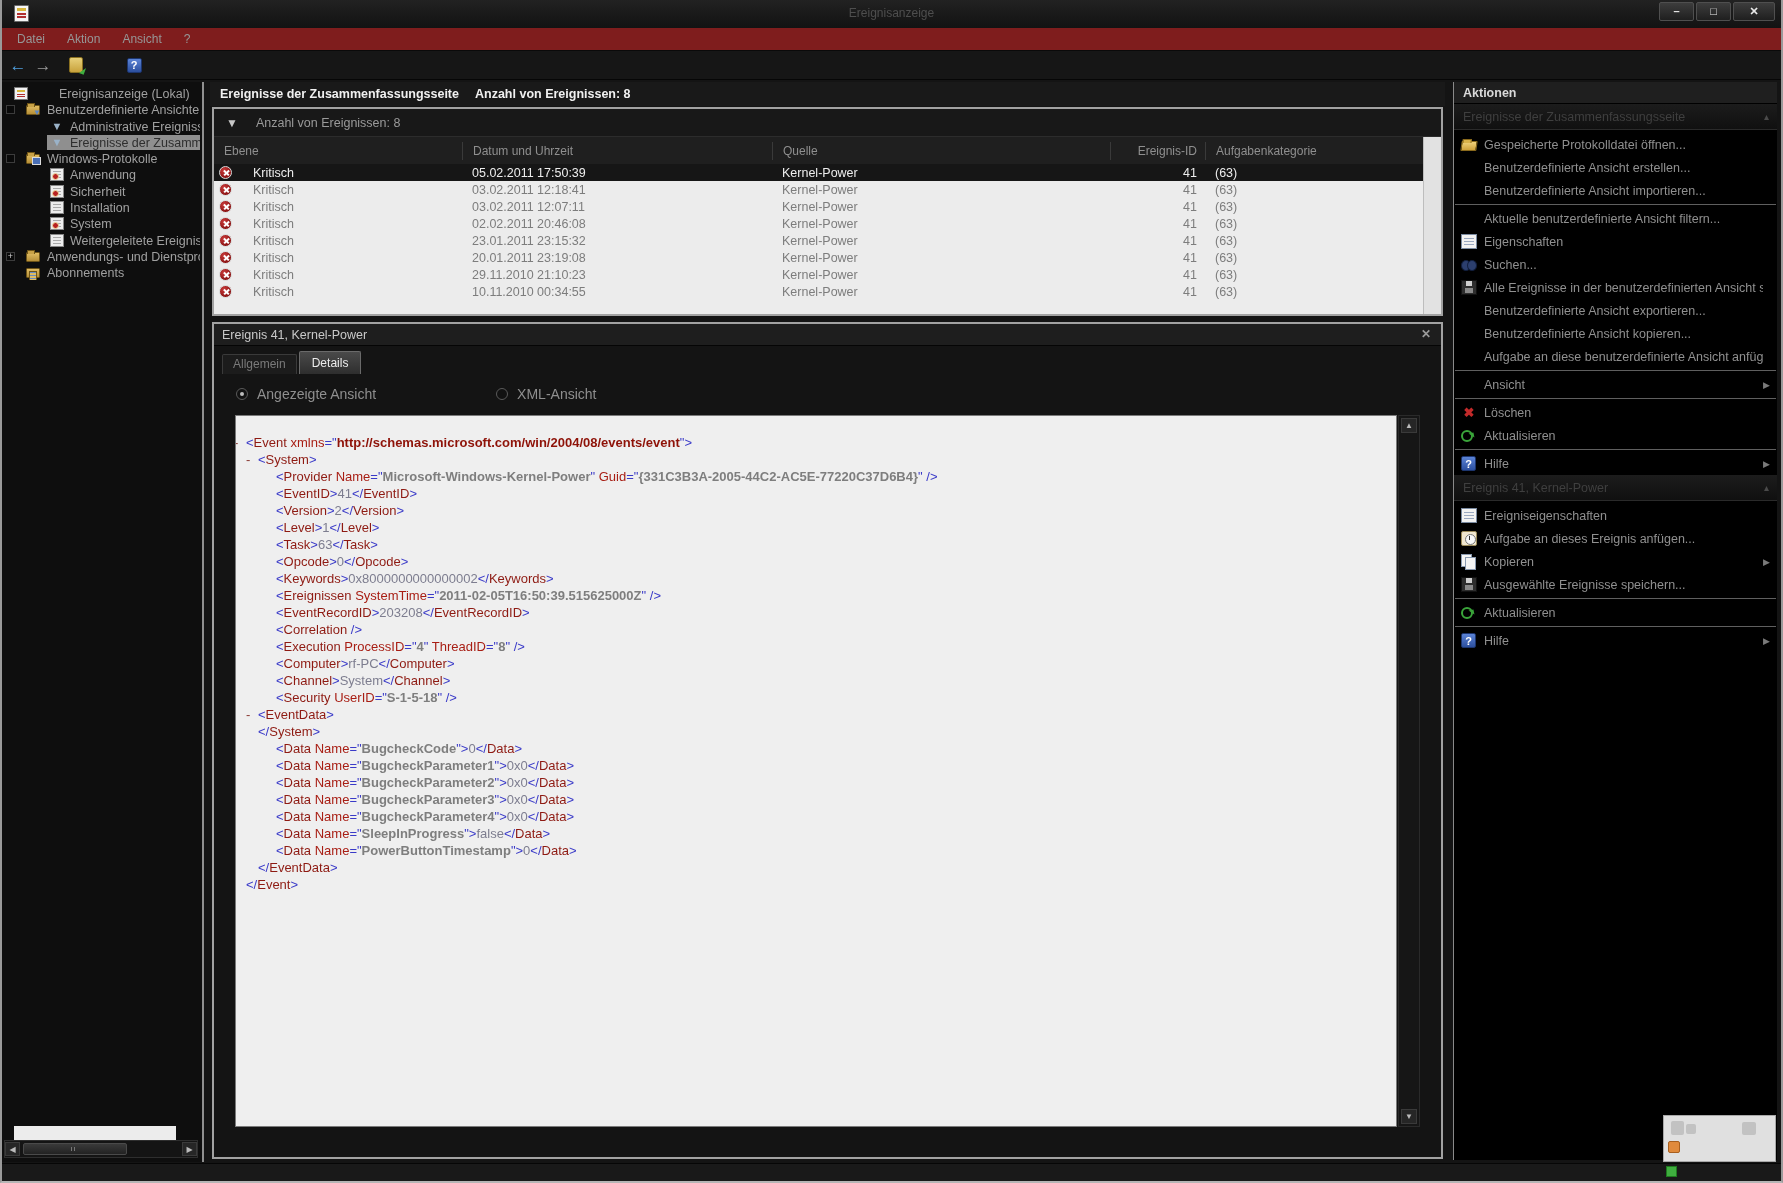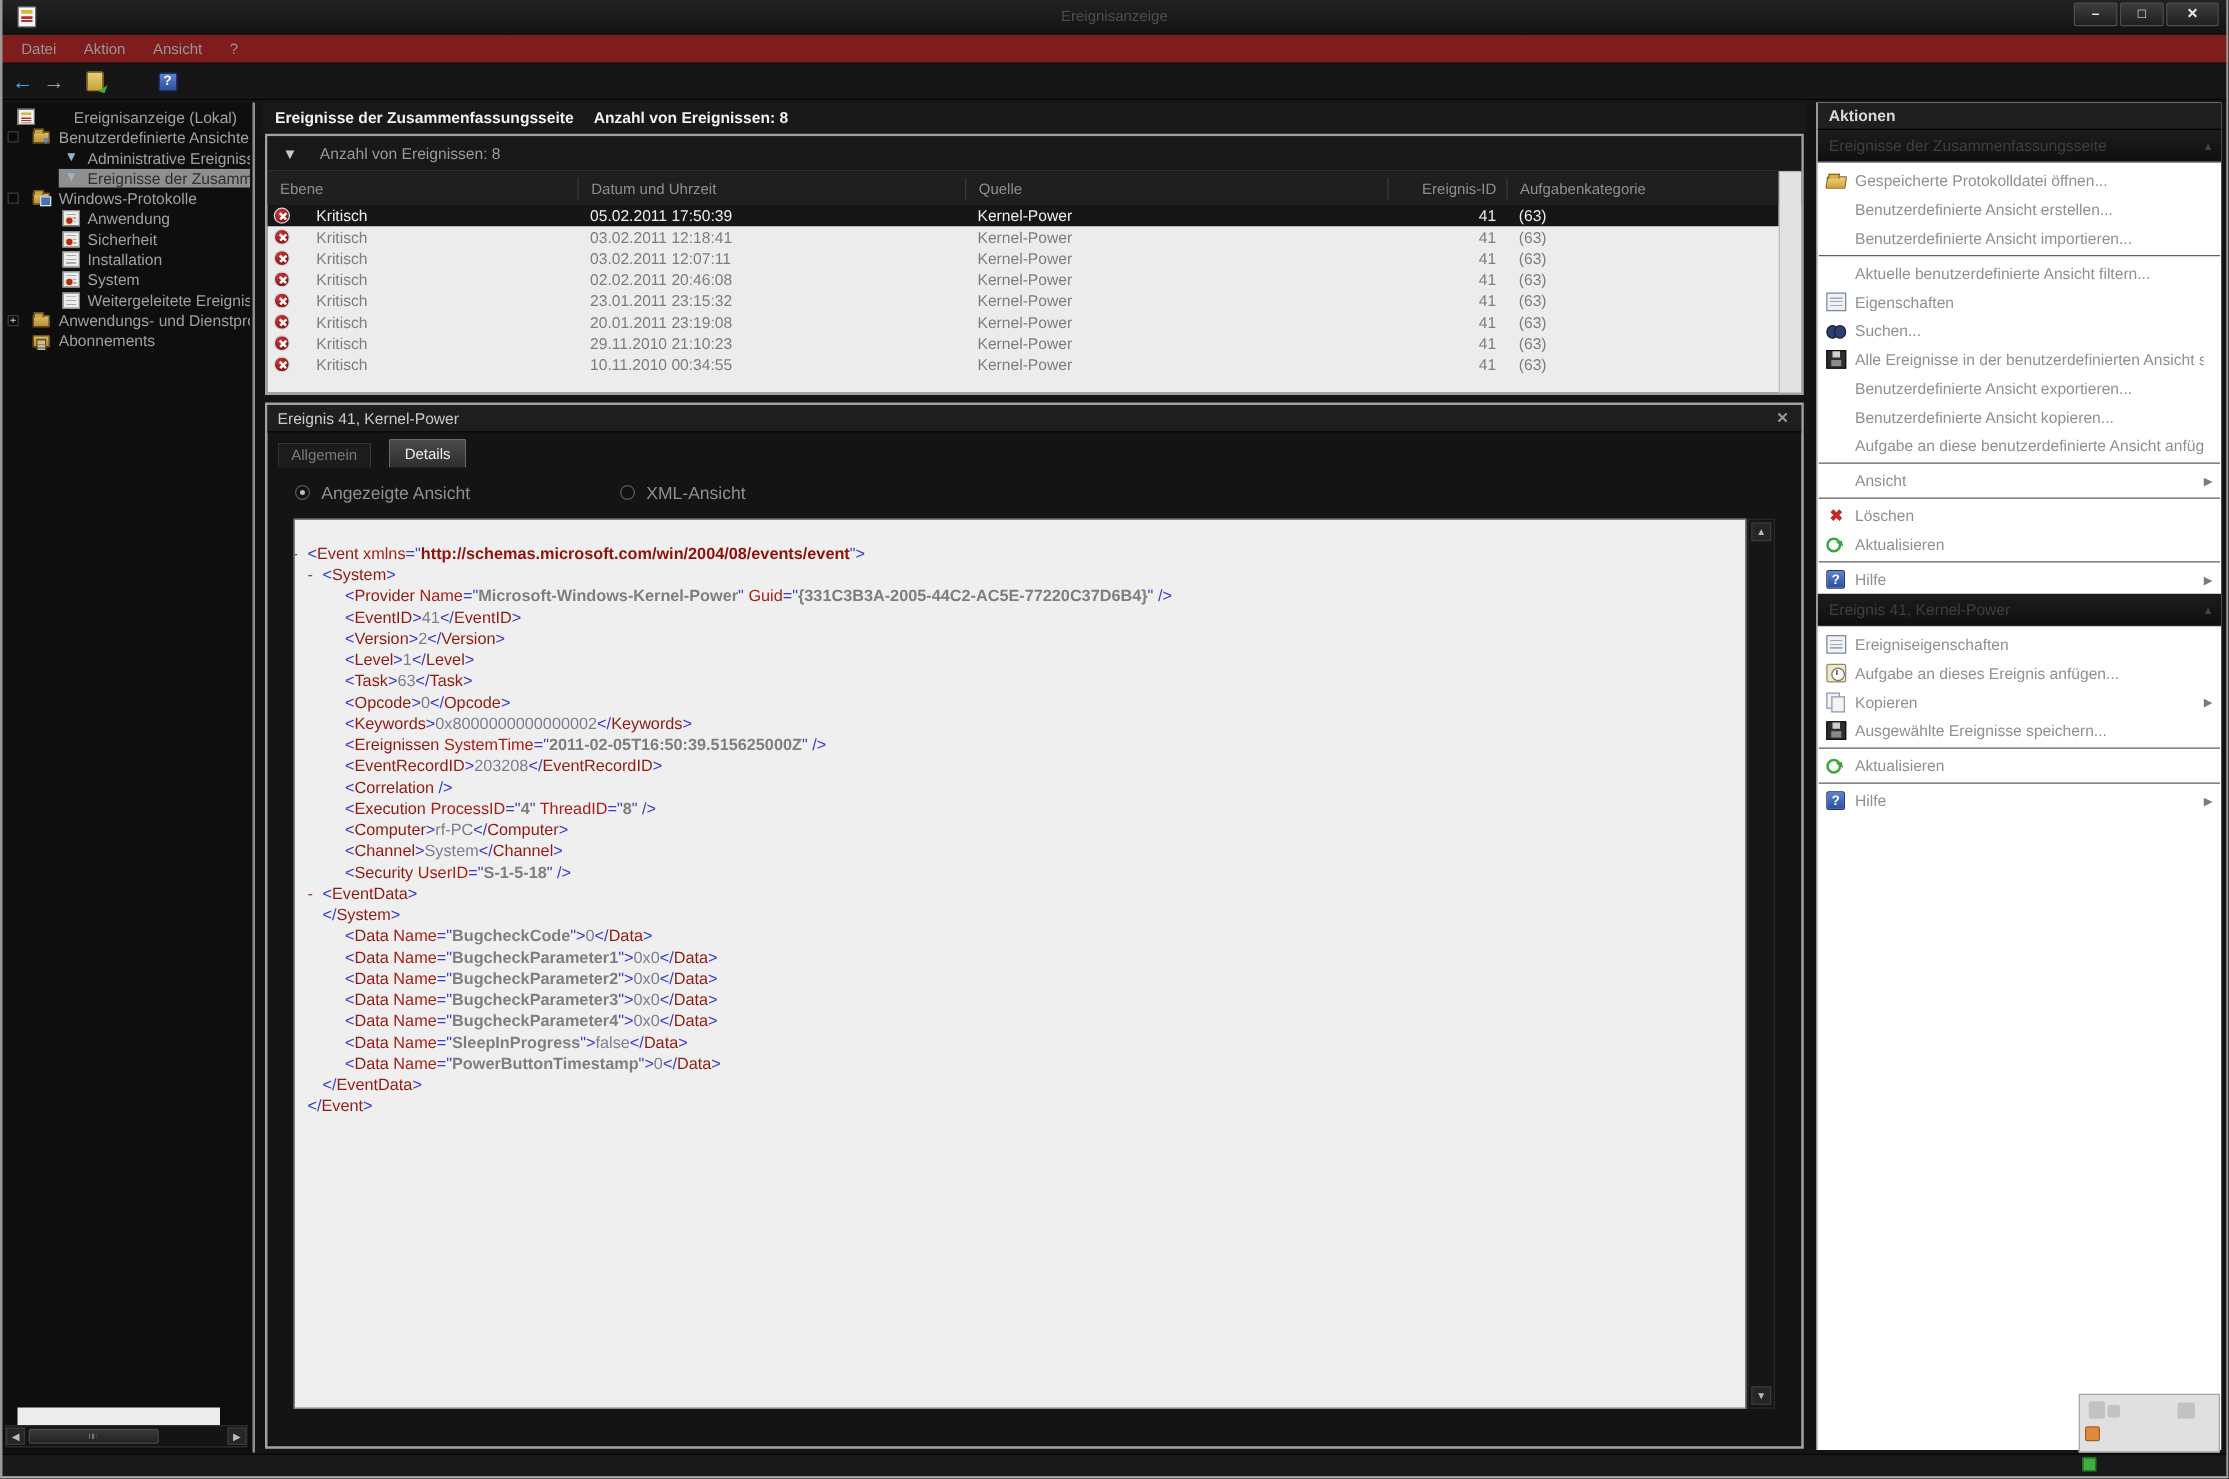--- a/index.html
+++ b/index.html
@@ -118,21 +118,21 @@
   .crit::before,.crit::after{content:"";position:absolute;left:2.5px;top:5px;width:7px;height:1.6px;background:#fff;}
   .crit::before{transform:rotate(45deg);} .crit::after{transform:rotate(-45deg);}
 
   
   .detail-box{position:absolute;left:212px;top:322px;width:1231px;height:837px;
     border:2px solid #a2a2a2;background:#141414;}
   .detail-header{position:absolute;left:0;top:0;right:0;height:22px;background:#1e1e1e;
     border-bottom:1px solid #050505;display:flex;align-items:center;color:#c9c9c9;font-size:12.5px;}
   .detail-header .dh-title{margin-left:8px;}
   .dh-close{position:absolute;right:10px;top:3px;color:#9a9a9a;font-size:12px;font-weight:bold;}
-  .tabs{position:absolute;left:8px;top:28px;height:22px;display:flex;align-items:flex-end;gap:14px;}
+  .tabs{position:absolute;left:8px;top:28px;height:22px;display:flex;align-items:flex-end;gap:2px;}
   .tab{padding:2px 10px 3px;font-size:12px;color:#7a7a7a;background:#1c1c1c;
     border:1px solid #3a3a3a;border-bottom:none;border-radius:2px 2px 0 0;}
   .tab.active{background:linear-gradient(#4a4a4a,#2e2e2e);color:#ececec;padding:4px 12px 4px;
     border-color:#6a6a6a;}
   .radio-row{position:absolute;left:0;top:56px;height:28px;display:flex;align-items:center;
     font-size:14px;color:#8f8f8f;}
   .radio{display:flex;align-items:center;gap:9px;}
   .radio .rdot{width:12px;height:12px;border-radius:50%;background:#121212;border:1px solid #5a5a5a;
     position:relative;flex:none;}
   .radio.checked .rdot::after{content:"";position:absolute;left:3px;top:3px;width:4px;height:4px;
@@ -146,21 +146,21 @@
   .xp{color:#3a3ac8;} .xn{color:#8e1a12;} .xa{color:#a81e14;}
   .xv{color:#7e7e7e;font-weight:bold;} .xvh{color:#8e1208;font-weight:bold;}
   .xt{color:#7d7d8f;}
   .vscroll{position:absolute;left:1184px;top:91px;width:22px;height:712px;background:#161616;
     border:1px solid #2a2a2a;}
   .vs-arrow{position:absolute;left:2px;width:16px;height:15px;background:#262626;border:1px solid #3a3a3a;
     color:#bbb;font-size:8px;display:flex;align-items:center;justify-content:center;}
   .vs-up{top:2px;} .vs-down{bottom:2px;}
 
   
-  .actions-panel{position:absolute;left:1453px;top:82px;width:324px;height:1078px;background:#ffffff;
+  .actions-panel{position:absolute;left:1453px;top:82px;width:324px;height:1078px;background:#000000;
     border-left:1px solid #8a8a8a;overflow:hidden;}
   .act-title{height:22px;background:#1f1f1f;color:#d9d9d9;font-size:12.5px;font-weight:bold;
     display:flex;align-items:center;padding-left:9px;border-bottom:1px solid #000;}
   .act-band{height:26px;background:linear-gradient(#1c1c1c,#101010);color:#3f3f3f;font-size:12.5px;
     display:flex;align-items:center;padding-left:9px;position:relative;margin-bottom:3px;
     border-bottom:1px solid #2a2a2a;white-space:nowrap;overflow:hidden;}
   .act-band .caret{position:absolute;right:8px;color:#4a4a4a;font-size:10px;}
   .act-item{height:23px;display:flex;align-items:center;position:relative;color:#909090;font-size:12.5px;}
   .act-item .ic{position:absolute;left:7px;}
   .act-item .albl{margin-left:30px;white-space:nowrap;overflow:hidden;margin-right:14px;}

